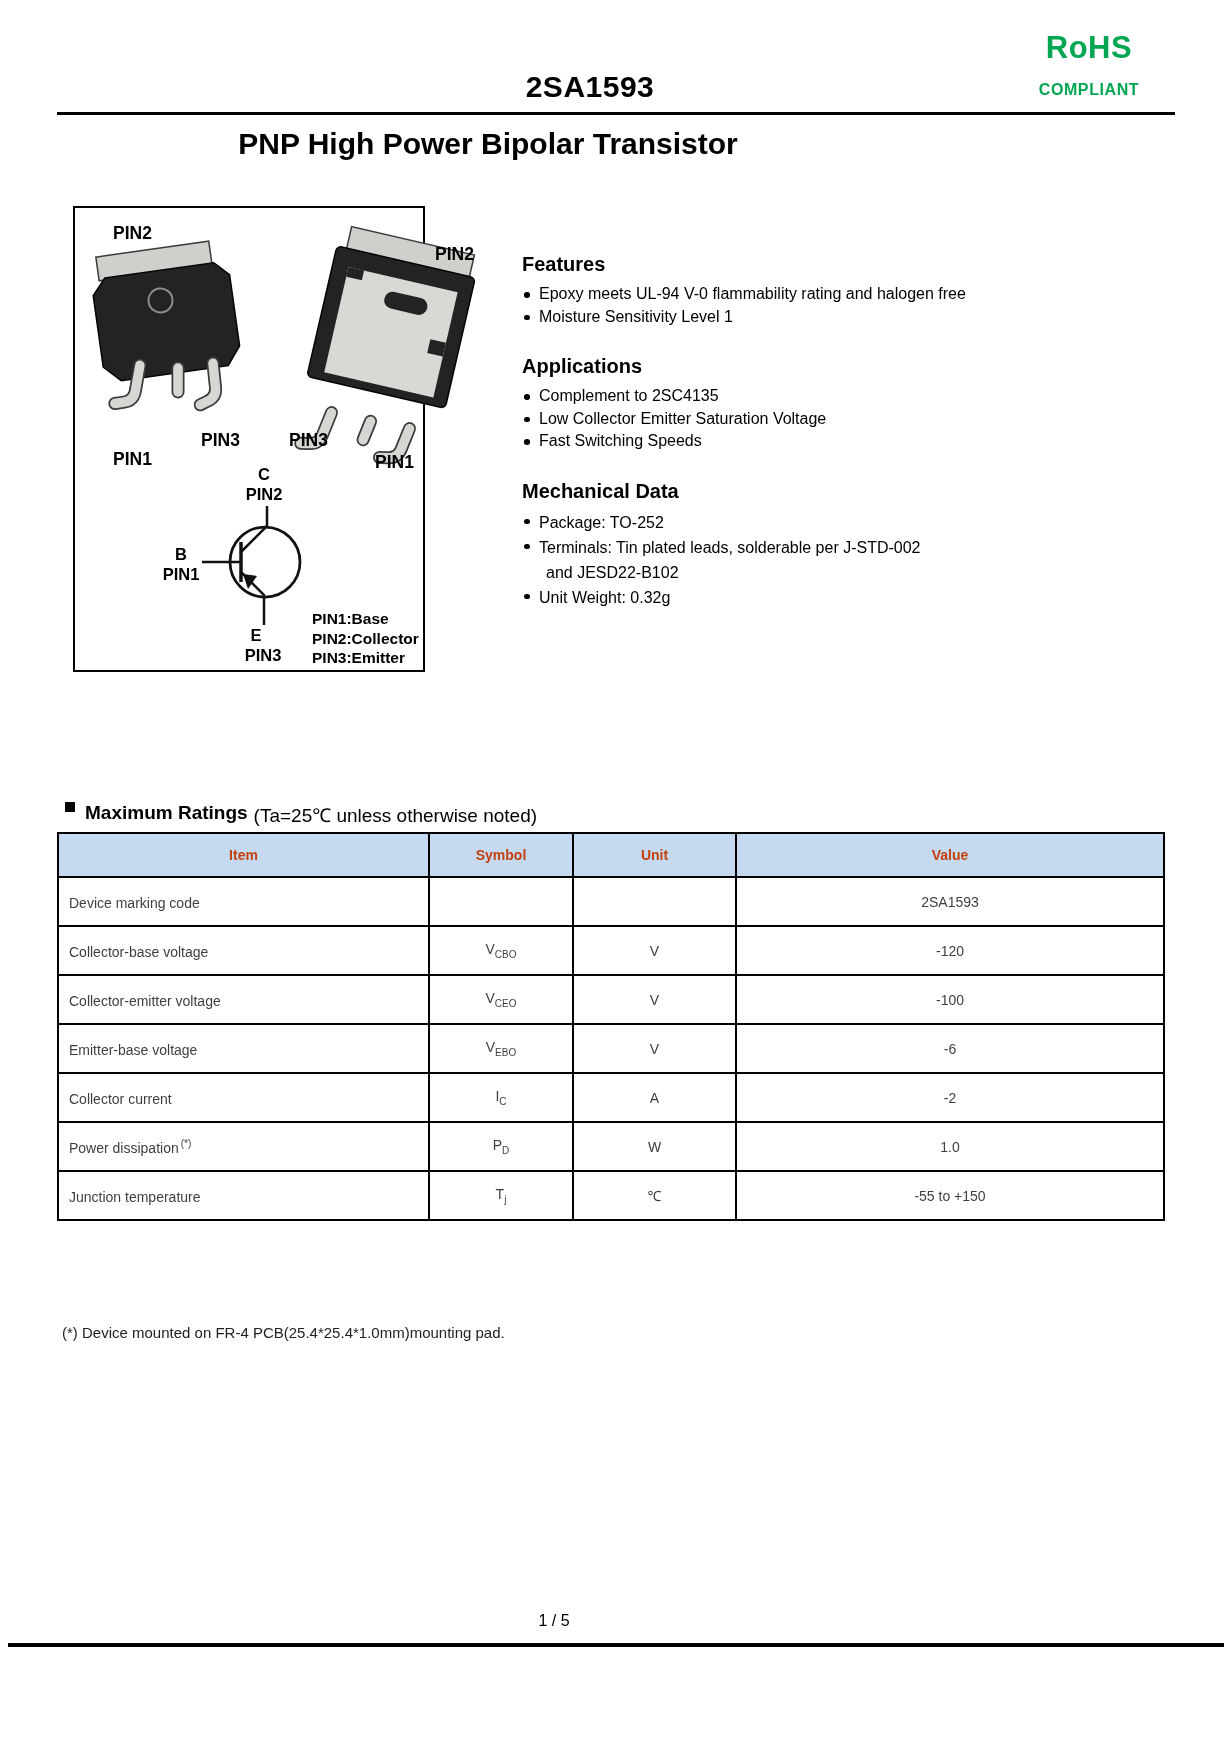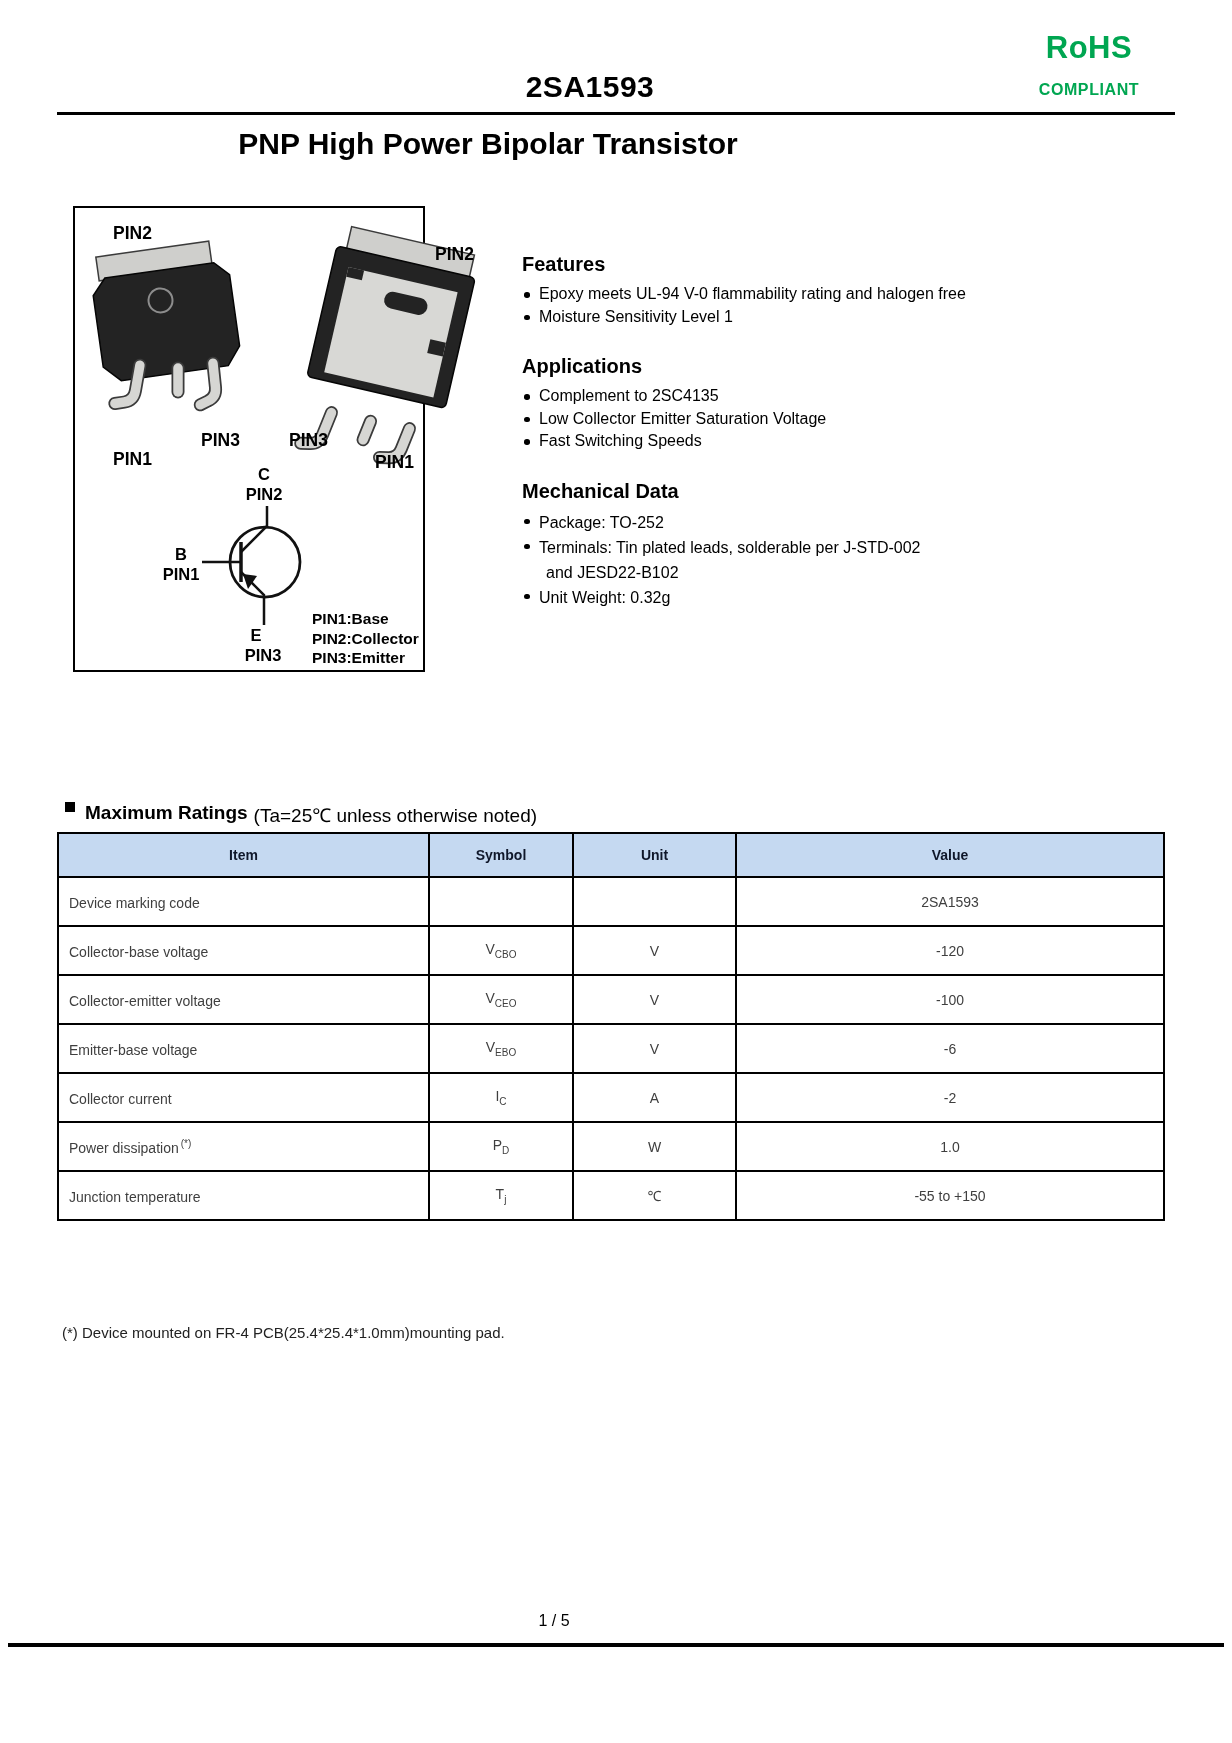--- a/index.html
+++ b/index.html
@@ -36,21 +36,21 @@
   .sec-mech li.cont{padding-left:24px;}
   
   .ratings-title{position:absolute;left:65px;top:802px;font-size:19px;display:flex;
     align-items:flex-start;}
   .sq{width:10px;height:10px;background:#000;margin-right:10px;flex:0 0 auto;}
   .rt-bold{font-weight:bold;margin-right:6px;}
   .rt-rest{font-weight:normal;}
   table.ratings{position:absolute;left:57px;top:832px;border-collapse:collapse;
     table-layout:fixed;width:1106px;}
   table.ratings th,table.ratings td{border:2px solid #000;font-size:14px;overflow:hidden;}
-  table.ratings th{height:40px;background:#C5D9F1;font-weight:bold;color:#0f172a;text-align:center;}
+  table.ratings th{height:40px;background:#C5D9F1;font-weight:bold;color:#c2410c;text-align:center;}
   table.ratings td{height:45px;color:#3f3f3f;text-align:center;}
   table.ratings td.item{text-align:left;padding-left:10px;}
   .subsc{font-size:10px;vertical-align:-4px;}
   .supm{font-size:10px;vertical-align:super;margin-left:2px;}
   .footnote{position:absolute;left:62px;top:1324px;font-size:15px;color:#222;}
   
   .footer-page{position:absolute;top:1612px;left:0;width:1108px;text-align:center;font-size:16px;}
   .rule-bottom{position:absolute;top:1643px;left:8px;width:1216px;height:3.5px;background:#000;}
 </style>
 </head>

